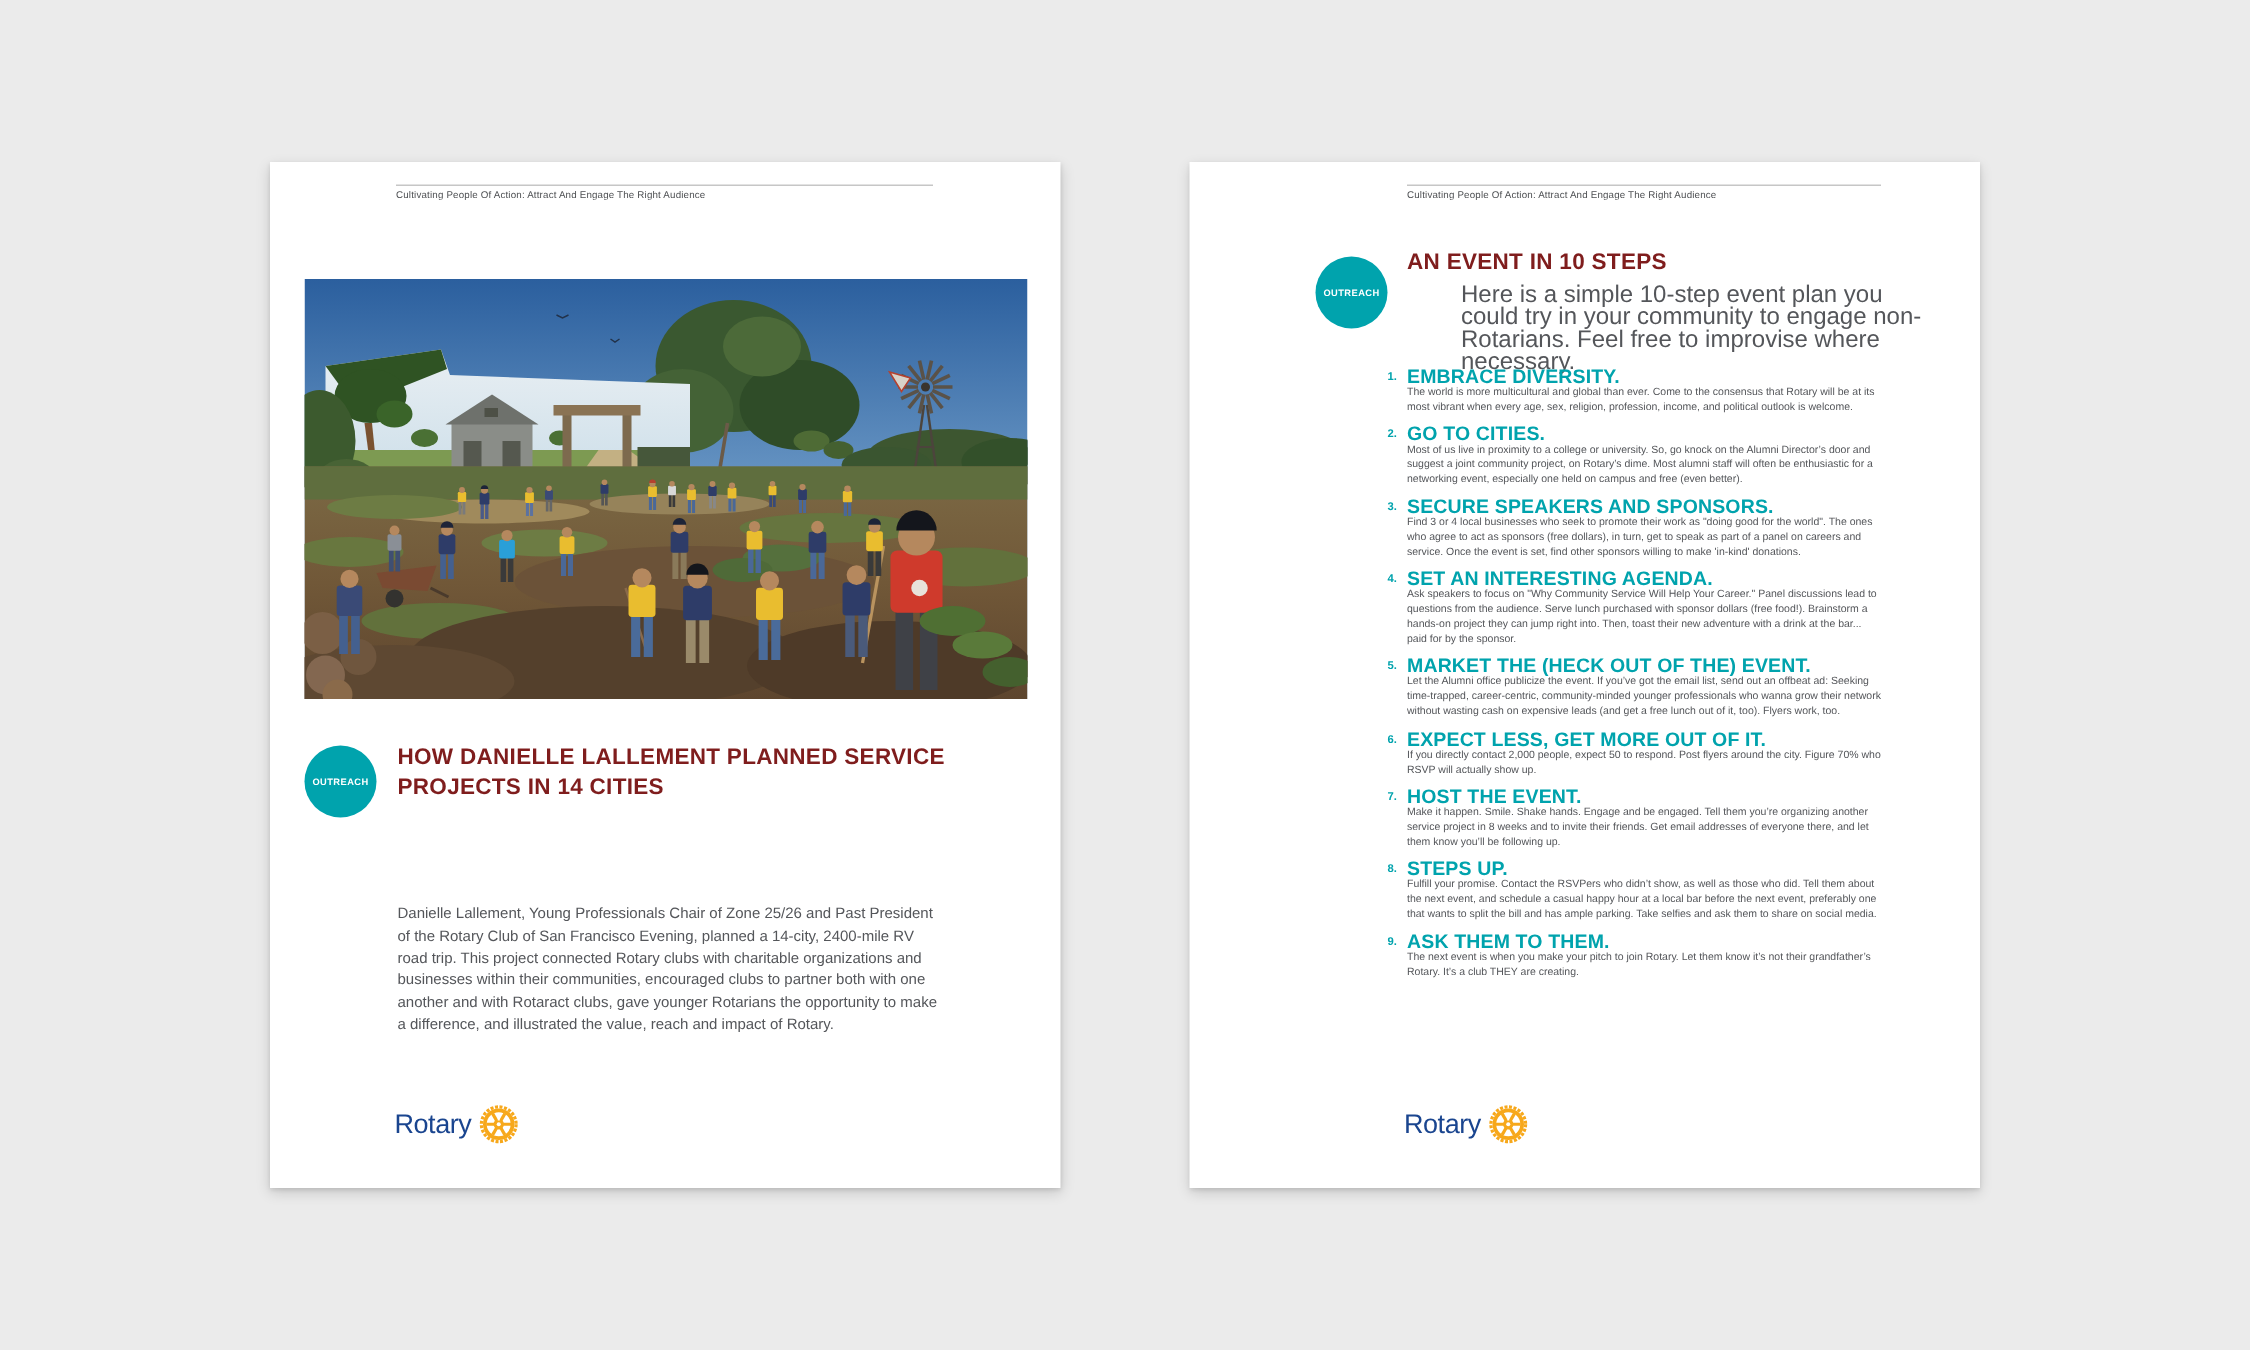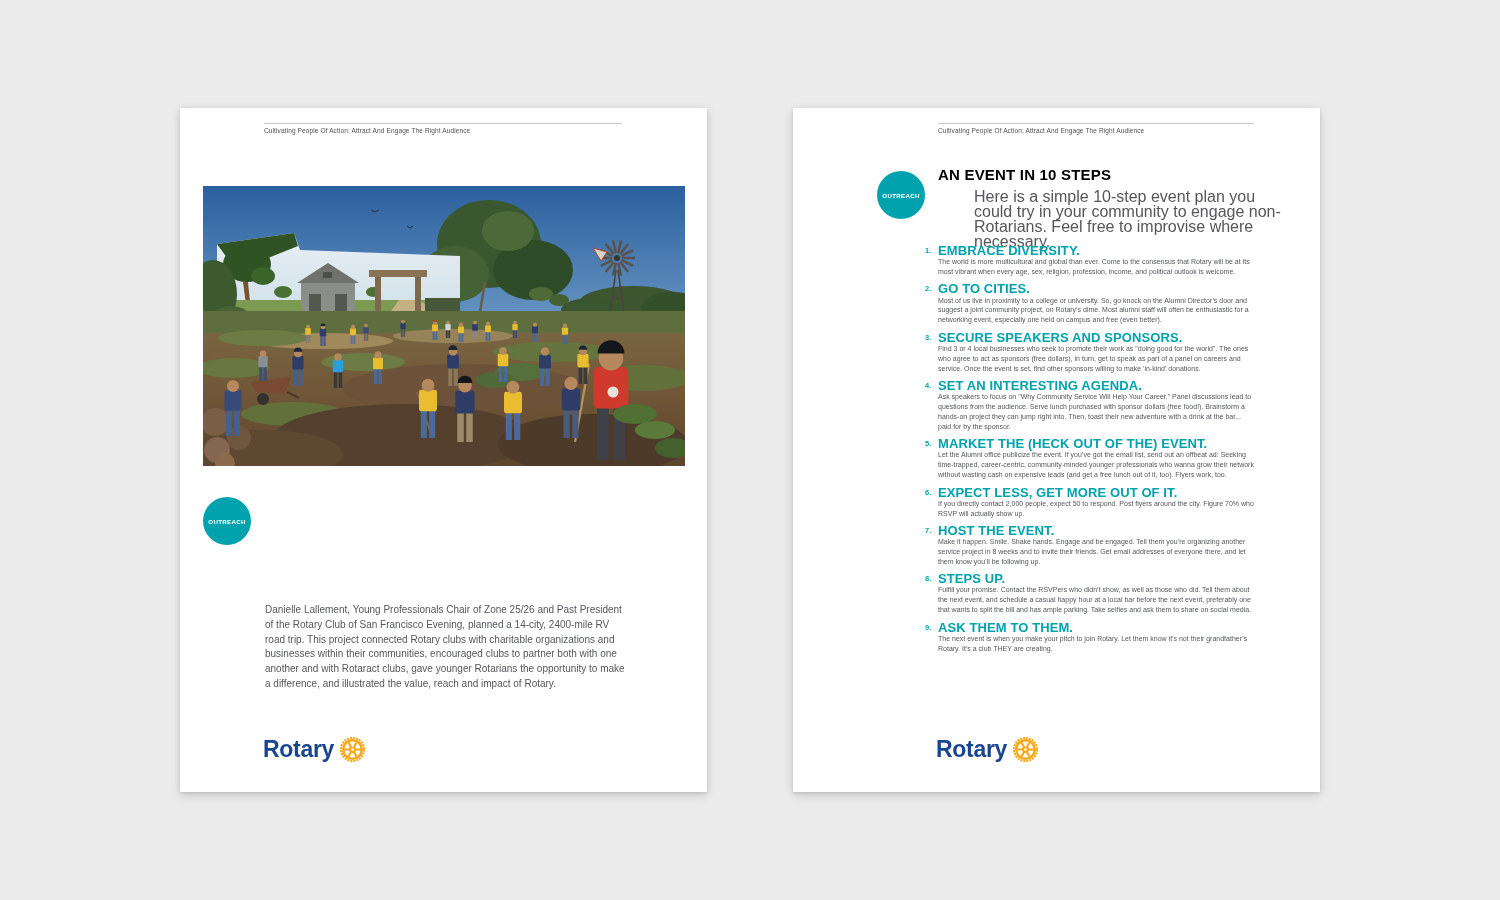--- a/index.html
+++ b/index.html
@@ -15,32 +15,32 @@
   #page-left{left:180px;top:108px;}
   #page-right{left:793px;top:108px;}
   .rule{position:absolute;height:1px;background:#c6c6c6;}
   .caption{position:absolute;font-size:6.5px;line-height:8px;color:#4e5053;letter-spacing:.12px;}
   .badge{
     position:absolute;width:48px;height:48px;border-radius:50%;
     background:#00a3ad;color:#ffffff;font-weight:bold;font-size:6.2px;letter-spacing:.3px;
     display:flex;align-items:center;justify-content:center;
   }
   .doc-title{
-    position:absolute;color:#000000;font-weight:bold;font-size:15px;line-height:19.5px;letter-spacing:.2px;
+    position:absolute;color:#7f1d1d;font-weight:bold;font-size:15px;line-height:19.5px;letter-spacing:.2px;
   }
   .bodytext{position:absolute;font-size:10px;line-height:14.8px;color:#54565a;margin-top:48px;}
   .intro{position:absolute;left:145px;top:81px;width:316px;font-size:16px;line-height:15px;color:#54565a;margin-left:36px;}
   .steps{position:absolute;left:132px;top:138px;width:330px;}
   .step{display:flex;margin-bottom:7.5px;}
   .step-num{flex:none;width:13px;color:#00a3ad;font-weight:bold;font-size:7.5px;line-height:9.6px;}
   .step-content{flex:1;}
   .step-heading{color:#00a3ad;font-weight:bold;font-size:13px;line-height:9.6px;letter-spacing:.1px;margin-bottom:1.5px;}
   .step-body{font-size:7px;line-height:9.9px;color:#54565a;}
   .logo{position:absolute;display:flex;align-items:center;gap:5px;}
-  .logo-text{font-size:23px;font-weight:bold;color:#1a458f;letter-spacing:-.3px;}
+  .logo-text{font-size:18px;font-weight:normal;color:#1a458f;letter-spacing:-.3px;}
   .photo{position:absolute;left:23px;top:78px;width:482px;height:280px;}
 </style>
 </head>
 <body>
 
 <div class="page" id="page-left">
   <div class="rule" style="left:84px;top:15px;width:358px;"></div>
   <div class="caption" style="left:84px;top:19px;">Cultivating People Of Action: Attract And Engage The Right Audience</div>
 
   <svg class="photo" viewBox="0 0 482 280" preserveAspectRatio="none">
@@ -289,20 +289,21 @@
       </g>
     <circle cx="410" cy="206" r="5.5" fill="#e8e2da"></circle>
     <g>
       <ellipse cx="432" cy="228" rx="22" ry="10" fill="#4f6f33"></ellipse>
       <ellipse cx="452" cy="244" rx="20" ry="9" fill="#5a7a3a"></ellipse>
       <ellipse cx="470" cy="262" rx="18" ry="10" fill="#44602e"></ellipse>
     </g>
   </svg>
 
   <div class="badge" style="left:23px;top:389px;">OUTREACH</div>
+  <div class="doc-title" style="left:85px;top:387px;width:372px;">HOW DANIELLE LALLEMENT PLANNED SERVICE PROJECTS IN 14 CITIES</div>
   <div class="bodytext" style="left:85px;top:447px;width:360px;">Danielle Lallement, Young Professionals Chair of Zone 25/26 and Past President of the Rotary Club of San Francisco Evening, planned a 14-city, 2400-mile RV road trip. This project connected Rotary clubs with charitable organizations and businesses within their communities, encouraged clubs to partner both with one another and with Rotaract clubs, gave younger Rotarians the opportunity to make a difference, and illustrated the value, reach and impact of Rotary.</div>
 
   <div class="logo" style="left:83px;top:628px;">
     <span class="logo-text">Rotary</span>
     <svg viewBox="0 0 28 28" width="27" height="27" class="wheel">
       <circle cx="14" cy="14" r="12" fill="none" stroke="#f7a81b" stroke-width="2.2" stroke-dasharray="2.1 1.05"></circle>
       <circle cx="14" cy="14" r="9.6" fill="none" stroke="#f7a81b" stroke-width="2.6"></circle>
       <g stroke="#f7a81b" stroke-width="2.2">
         <line x1="14" y1="14" x2="22.5" y2="14"></line>
           <line x1="14" y1="14" x2="18.25" y2="21.36"></line>

